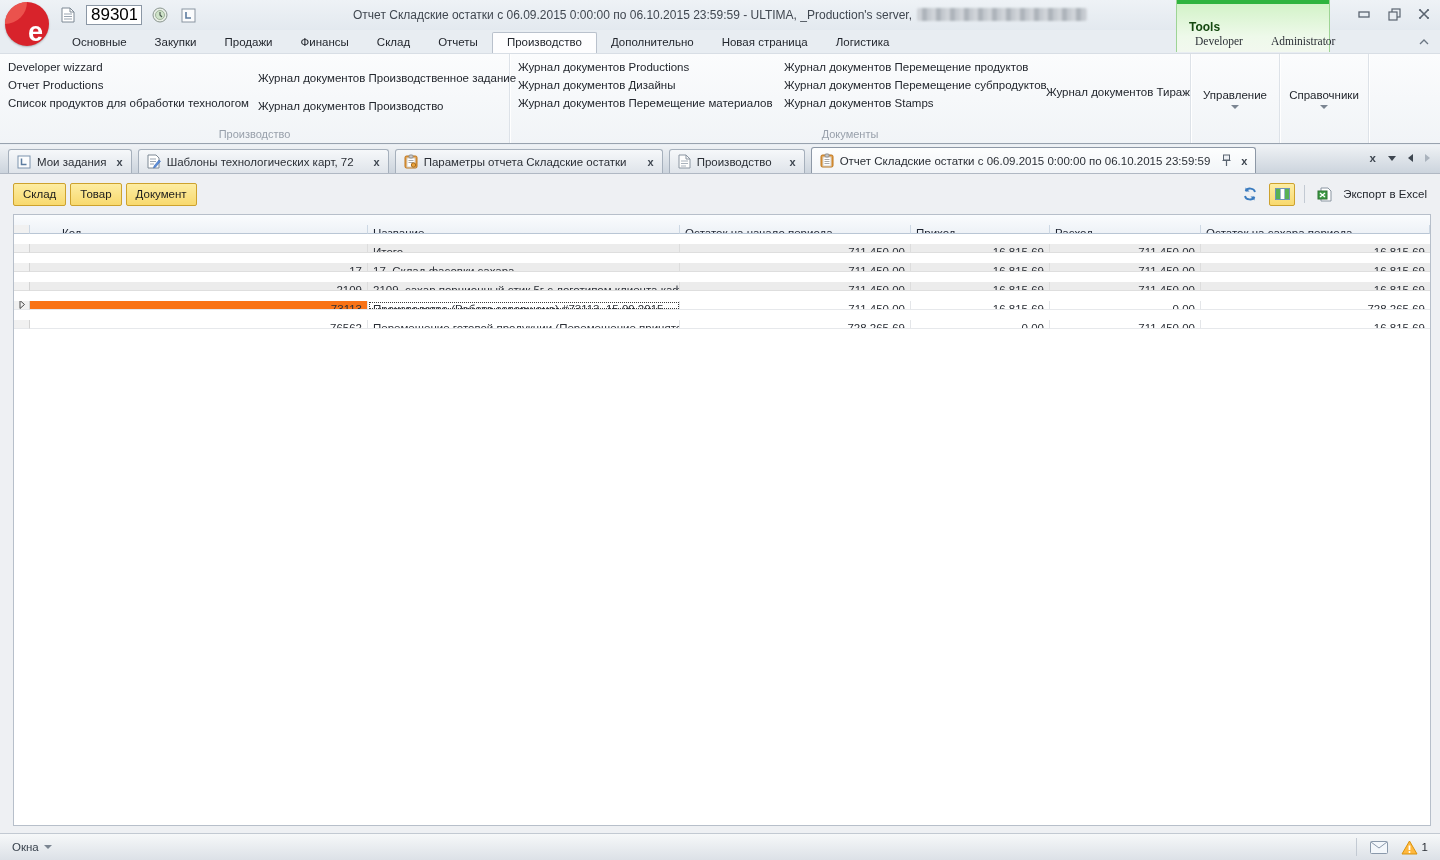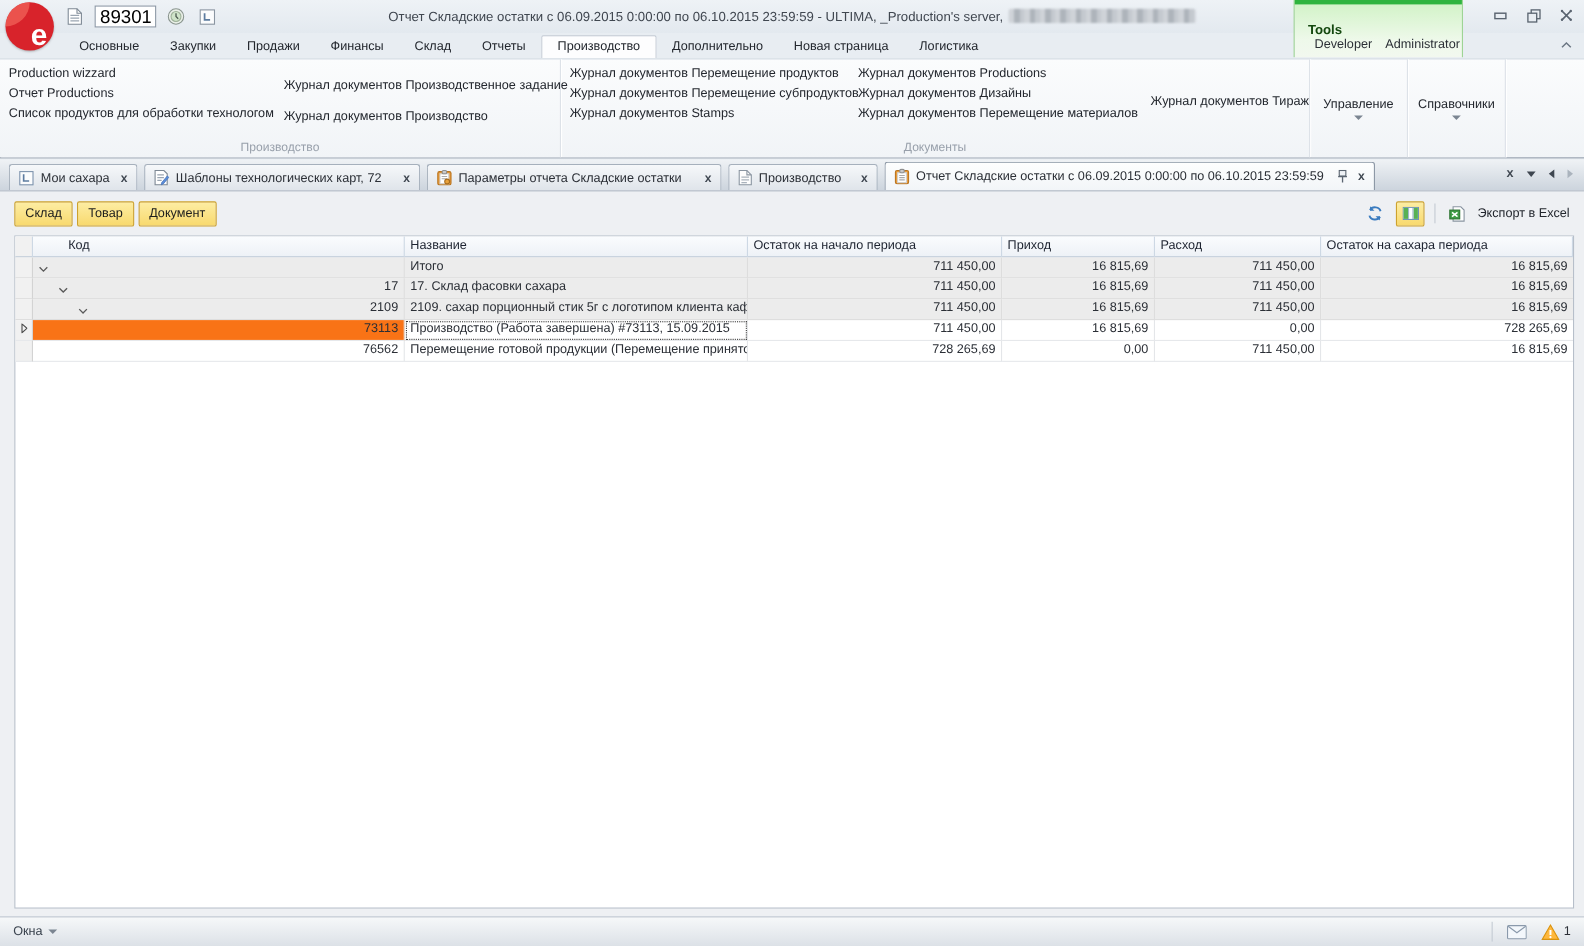--- a/index.html
+++ b/index.html
@@ -25,21 +25,21 @@
       filter:blur(1.2px); border-radius:2px; }
   .winbtns { position:absolute; right:8px; top:7px; display:flex; gap:14px; z-index:40; }
   .winbtn { width:16px; height:14px; display:flex; align-items:center; justify-content:center; color:#5a6470; }
 
   
   .tools { position:absolute; left:1176px; top:0; width:154px; height:52px; z-index:20;
            background:linear-gradient(#cff2c4,#eef9ea 70%,#f2f8ef);
            border-left:1px solid #9ed495; border-right:1px solid #9ed495; }
   .tools::before { content:""; position:absolute; left:0; top:0; right:0; height:4px; background:#2eb43e; }
   .tools-title { position:absolute; left:12px; top:20px; font-weight:bold; font-size:12px; color:#14480f; }
-  .tools-tabs { position:absolute; left:0; right:16px; bottom:3px; display:flex; gap:0; padding-left:12px; }
+  .tools-tabs { position:absolute; left:0; right:16px; bottom:3px; display:flex; gap:16px; padding-left:12px;font-family:Liberation Serif, serif; }
   .tools-tab { padding:2px 6px; color:#2b2f36; }
   .ribbon-collapse { position:absolute; right:10px; top:36px; z-index:40; color:#6b7683; }
 
   
   .menubar { position:absolute; left:0; top:30px; width:1238px; height:23px; display:flex; align-items:flex-end; }
   .menu-tabs { display:flex; margin-left:58px; }
   .menu-tab { padding:4px 14px 5px; color:#23272e; cursor:default; }
   .menu-tab.active { background:#fdfdfe; border:1px solid #b9c1cc; border-bottom:none;
                      border-radius:2px 2px 0 0; padding-top:3px; }
 
@@ -87,21 +87,21 @@
   .gold-toggle { width:26px; height:23px; display:flex; align-items:center; justify-content:center;
                  background:linear-gradient(#fdeda3,#f8d96e); border:1px solid #cda22e; border-radius:2px; }
   .export-label { color:#23272e; }
 
   .grid { margin:0 8px 0 13px; width:1418px; background:#fff; border:1px solid #b7bfca;
           height:612px; display:flex; flex-direction:column; }
   .tr { display:flex; height:19px; }
   .tr.hdr { background:linear-gradient(#fafcfe,#edf1f6); }
   .tr.hdr .td { border-right:1px solid #cdd8e4; border-bottom:1px solid #b9c6d5; color:#1d2330; }
   .td { padding:2px 5px 0; overflow:hidden; white-space:nowrap; border-right:1px solid #e4e6e9;
-        border-bottom:1px solid #e6e8eb; }
+        border-bottom:1px solid #e6e8eb;margin-top:10px; }
   .td.gutter { width:16px; padding:0; background:#f1f1f1; border-right:1px solid #d3d3d3;
                display:flex; align-items:center; justify-content:center; }
   .td.code { width:338px; position:relative; text-align:right; }
   .td.name { width:312px; }
   .td.c-begin { width:231px; text-align:right; }
   .td.c-in  { width:139px; text-align:right; }
   .td.c-out { width:151px; text-align:right; }
   .td.c-end { flex:1; text-align:right; border-right:none; }
   .tr.hdr .td.code, .tr.hdr .td { text-align:left; }
   .tr.hdr .td.code { padding-left:32px; }
@@ -201,42 +201,42 @@
     <span class="menu-tab">Дополнительно</span>
     <span class="menu-tab">Новая страница</span>
     <span class="menu-tab">Логистика</span>
   </div>
 </div>
 
 <div class="ribbon">
   <div class="rgroup" style="width:510px;">
     <div class="rcols">
       <div class="rcol" style="width:250px;">
-        <span class="rlink">Production wizzard</span>
+        <span class="rlink">Developer wizzard</span>
         <span class="rlink">Отчет Productions</span>
         <span class="rlink">Список продуктов для обработки технологом</span>
       </div>
       <div class="rcol spread">
         <span class="rlink">Журнал документов Производственное задание</span>
         <span class="rlink">Журнал документов Производство</span>
       </div>
     </div>
     <div class="rgroup-label">Производство</div>
   </div>
   <div class="rgroup" style="width:681px;">
     <div class="rcols">
+      <div class="rcol" style="width:266px;">
+        <span class="rlink">Журнал документов Productions</span>
+        <span class="rlink">Журнал документов Дизайны</span>
+        <span class="rlink">Журнал документов Перемещение материалов</span>
+      </div>
       <div class="rcol" style="width:262px;">
         <span class="rlink">Журнал документов Перемещение продуктов</span>
         <span class="rlink">Журнал документов Перемещение субпродуктов</span>
         <span class="rlink">Журнал документов Stamps</span>
-      </div>
-      <div class="rcol" style="width:266px;">
-        <span class="rlink">Журнал документов Productions</span>
-        <span class="rlink">Журнал документов Дизайны</span>
-        <span class="rlink">Журнал документов Перемещение материалов</span>
       </div>
       <div class="rcol center">
         <span class="rlink">Журнал документов Тираж</span>
       </div>
     </div>
     <div class="rgroup-label">Документы</div>
   </div>
   <div class="rdrop">
     <span>Управление</span>
     <span class="caret"></span>
@@ -246,21 +246,21 @@
     <span class="caret"></span>
   </div>
 </div>
 
 <div class="tabbar">
   <div class="dtab">
     <svg width="14" height="14" viewBox="0 0 14 14">
         <rect x="1" y="1" width="12" height="12" fill="#fbfcfd" stroke="#7d93ad"></rect>
         <path d="M4.5 3.5v6h5" fill="none" stroke="#5d7ca0" stroke-width="1.5"></path>
       </svg>
-    <span>Мои сахара</span>
+    <span>Мои задания</span>
     <span class="x">x</span>
   </div>
   <div class="dtab" style="width:251px;">
     <svg width="14" height="15" viewBox="0 0 14 15">
         <path d="M1 1h8l3 3v10H1z" fill="#fff" stroke="#7d8894"></path>
         <path d="M3 5h6M3 7.5h6M3 10h4" stroke="#9aa5b1"></path>
         <path d="M7 12l5-6 1.5 1.2-5 6-2 .8z" fill="#5b8dd9" stroke="#3f6db5" stroke-width=".6"></path>
       </svg>
     <span>Шаблоны технологических карт, 72</span>
     <span class="x" style="margin-left:auto;">x</span>

